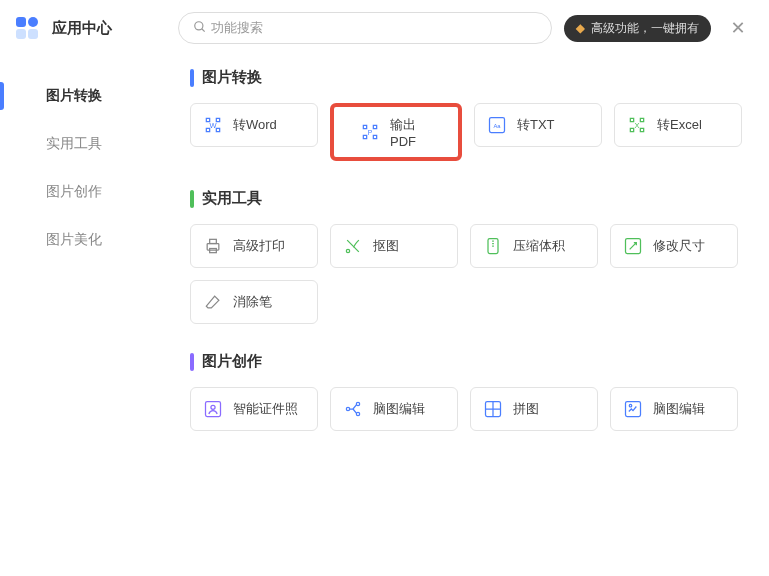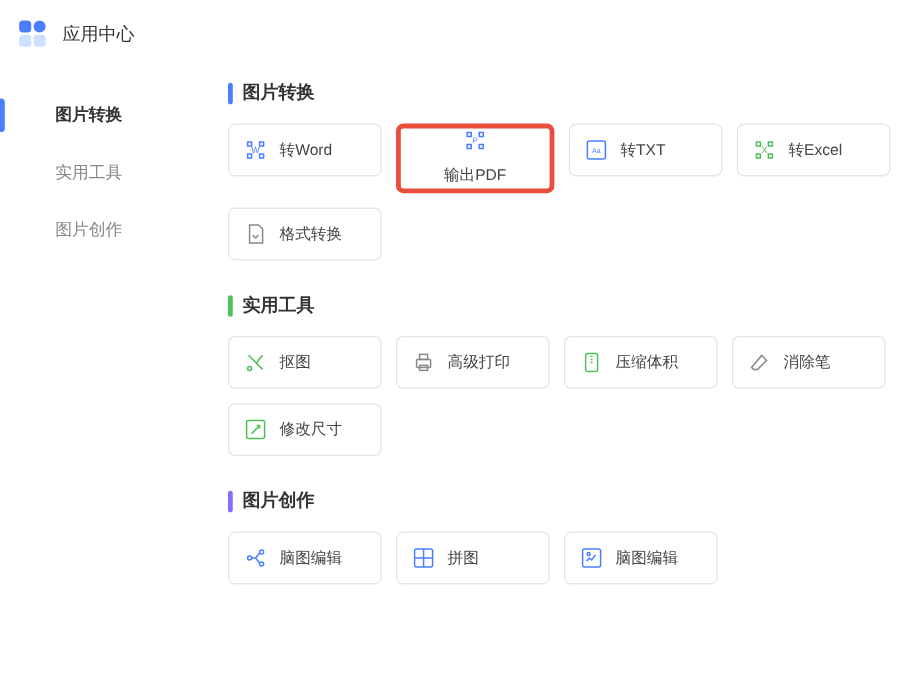--- a/index.html
+++ b/index.html
@@ -1,21 +1,21 @@
 <!DOCTYPE html>
 <html><head>
   <meta charset="utf-8">
   <style>
     * { margin: 0; padding: 0; box-sizing: border-box; font-family: "Microsoft YaHei", sans-serif; }
     body { width: 769px; height: 576px; background: #fff; overflow: hidden; }
     
     .topbar { display: flex; align-items: center; height: 56px; padding: 0 16px; }
     .logo { display: flex; gap: 2px; width: 24px; flex-wrap: wrap; margin-right: 12px; }
     .logo-sq { width: 10px; height: 10px; border-radius: 3px; }
-    .app-title { font-size: 15px; font-weight: 400; color: #333; }
+    .app-title { font-size: 15px; font-weight: 700; color: #333; }
     
     .search-wrap { flex: 1; margin-left: 66px; display: flex; align-items: center; gap: 12px; }
     .search { flex: 1; max-width: 380px; height: 32px; border: 1px solid #ddd; border-radius: 16px; padding: 0 14px; display: flex; align-items: center; color: #999; font-size: 13px; }
     .search-icon { margin-right: 4px; }
     .premium-badge { background: #333; color: #ddd; font-size: 12px; padding: 5px 12px; border-radius: 14px; display: flex; align-items: center; gap: 6px; }
     .premium-badge .diamond { color: #e8a94d; }
     .close-btn { width: 30px; text-align: center; color: #999; font-size: 18px; cursor: pointer; }
     
     .body { display: flex; height: calc(100% - 56px); }
     .sidebar { width: 170px; padding-top: 16px; }
@@ -24,48 +24,69 @@
     .side-item.active::before { content: ""; position: absolute; left: 0; top: 10px; bottom: 10px; width: 4px; background: #4a7eff; border-radius: 0 3px 3px 0; }
     
     .main { flex: 1; padding: 12px 20px 20px 20px; overflow-y: auto; }
     .section { margin-bottom: 28px; }
     .section-header { display: flex; align-items: center; gap: 8px; margin-bottom: 16px; }
     .section-bar { width: 4px; height: 18px; border-radius: 2px; }
     .section-title { font-size: 15px; font-weight: 600; color: #333; }
     
     .tiles { display: flex; flex-wrap: wrap; gap: 12px; }
     .tile { width: 128px; height: 44px; border: 1px solid #e3e3e3; border-radius: 6px; display: flex; align-items: center; padding: 0 12px; gap: 10px; font-size: 13px; color: #444; cursor: pointer; background: #fff; }
-    .tile.highlight { border: 4px solid #e84d3d; padding: 0 9px; height: 58px; width: 132px; flex-direction: column; }
+    .tile.highlight { border: 4px solid #e84d3d; padding: 0 26px; height: 58px; width: 132px; }
     .tile-icon { width: 20px; height: 20px; display: flex; align-items: center; justify-content: center; flex-shrink: 0; }
     .tile-icon svg { width: 20px; height: 20px; }
   </style>
 </head>
 <body>
 
 <div class="topbar">
   <div class="logo">
     <div class="logo-sq" style="background:#4a7eff"></div>
     <div class="logo-sq" style="background:#4a7eff;border-radius:50%"></div>
     <div class="logo-sq" style="background:#cde0ff"></div>
     <div class="logo-sq" style="background:#cde0ff"></div>
   </div>
   <div class="app-title">应用中心</div>
+  <div class="search-wrap">
+    <div class="search">
+      <span class="search-icon">
+        <svg width="14" height="14" viewBox="0 0 24 24" fill="none" stroke="#999" stroke-width="2">
+            <circle cx="10" cy="10" r="7"></circle>
+            <line x1="20" y1="20" x2="15" y2="15"></line>
+          </svg>
+      </span>
+      <span>功能搜索</span>
+    </div>
+    <div class="premium-badge">
+      <span class="diamond">◆</span>
+      <span>高级功能，一键拥有</span>
+    </div>
+    <div class="close-btn">
+      <span>✕</span>
+    </div>
+  </div>
 </div>
 
 <div class="body">
   <div class="sidebar" id="sidebar">
       <div class="side-item active">
         <span>图片转换</span>
       </div>
       <div class="side-item">
         <span>实用工具</span>
       </div>
       <div class="side-item">
         <span>图片创作</span>
       </div>
+      <div class="side-item">
+        <span>图片美化</span>
+      </div>
     </div>
   <div class="main" id="main">
       <div class="section">
         <div class="section-header">
           <div class="section-bar" style="background: rgb(74, 126, 255);"></div>
           <div class="section-title">图片转换</div>
         </div>
         <div class="tiles">
           <div class="tile">
             <div class="tile-icon">
@@ -96,93 +117,94 @@
           </div>
           <div class="tile">
             <div class="tile-icon">
               <svg viewBox="0 0 24 24">
                 <path d="M4 4h4v4H4zM4 16h4v4H4zM16 4h4v4h-4zM16 16h4v4h-4z" fill="none" stroke="#4fbf5a" stroke-width="1.5"></path>
                 <text x="12" y="15" font-size="9" text-anchor="middle" fill="#4fbf5a">X</text>
               </svg>
             </div>
             <span>转Excel</span>
           </div>
-          <div class="tile">
-            <div class="tile-icon">
-              <svg viewBox="0 0 24 24">
-                <path d="M6 3h9l4 4v14H6z" fill="none" stroke="#888" stroke-width="1.5"></path>
-                <path d="M9 13l3 3 3-3" fill="none" stroke="#888" stroke-width="1.5"></path>
-              </svg>
-            </div>
-            <span>格式转换</span>
-          </div>
         </div>
       </div>
       <div class="section">
         <div class="section-header">
           <div class="section-bar" style="background: rgb(79, 191, 90);"></div>
           <div class="section-title">实用工具</div>
         </div>
         <div class="tiles">
           <div class="tile">
             <div class="tile-icon">
               <svg viewBox="0 0 24 24">
-                <path d="M5 5l14 14M19 5c-3 3-6 6-6 9" fill="none" stroke="#4fbf5a" stroke-width="1.5"></path>
-                <circle cx="6" cy="18" r="2" fill="none" stroke="#4fbf5a" stroke-width="1.5"></circle>
-              </svg>
-            </div>
-            <span>抠图</span>
-          </div>
-          <div class="tile">
-            <div class="tile-icon">
-              <svg viewBox="0 0 24 24">
                 <rect x="5" y="9" width="14" height="8" rx="1" fill="none" stroke="#888" stroke-width="1.5"></rect>
                 <rect x="8" y="4" width="8" height="5" fill="none" stroke="#888" stroke-width="1.5"></rect>
                 <rect x="8" y="15" width="8" height="5" fill="none" stroke="#888" stroke-width="1.5"></rect>
               </svg>
             </div>
             <span>高级打印</span>
           </div>
           <div class="tile">
             <div class="tile-icon">
               <svg viewBox="0 0 24 24">
+                <path d="M5 5l14 14M19 5c-3 3-6 6-6 9" fill="none" stroke="#4fbf5a" stroke-width="1.5"></path>
+                <circle cx="6" cy="18" r="2" fill="none" stroke="#4fbf5a" stroke-width="1.5"></circle>
+              </svg>
+            </div>
+            <span>抠图</span>
+          </div>
+          <div class="tile">
+            <div class="tile-icon">
+              <svg viewBox="0 0 24 24">
                 <rect x="6" y="3" width="12" height="18" rx="2" fill="none" stroke="#4fbf5a" stroke-width="1.5"></rect>
                 <path d="M11 6h2M11 9h2M11 12h2" stroke="#4fbf5a" stroke-width="1.5"></path>
               </svg>
             </div>
             <span>压缩体积</span>
           </div>
           <div class="tile">
             <div class="tile-icon">
               <svg viewBox="0 0 24 24">
-                <path d="M14 5l5 5-9 9H6l-2-2z" fill="none" stroke="#888" stroke-width="1.5"></path>
-              </svg>
-            </div>
-            <span>消除笔</span>
-          </div>
-          <div class="tile">
-            <div class="tile-icon">
-              <svg viewBox="0 0 24 24">
                 <rect x="3" y="3" width="18" height="18" rx="2" fill="none" stroke="#4fbf5a" stroke-width="1.5"></rect>
                 <path d="M8 16l8-8M13 8h3v3" fill="none" stroke="#4fbf5a" stroke-width="1.5"></path>
               </svg>
             </div>
             <span>修改尺寸</span>
+          </div>
+          <div class="tile">
+            <div class="tile-icon">
+              <svg viewBox="0 0 24 24">
+                <path d="M14 5l5 5-9 9H6l-2-2z" fill="none" stroke="#888" stroke-width="1.5"></path>
+              </svg>
+            </div>
+            <span>消除笔</span>
           </div>
         </div>
       </div>
       <div class="section">
         <div class="section-header">
           <div class="section-bar" style="background: rgb(138, 107, 255);"></div>
           <div class="section-title">图片创作</div>
         </div>
         <div class="tiles">
           <div class="tile">
             <div class="tile-icon">
               <svg viewBox="0 0 24 24">
+                <rect x="3" y="3" width="18" height="18" rx="2" fill="none" stroke="#8a6bff" stroke-width="1.5"></rect>
+                <circle cx="12" cy="10" r="2.5" fill="none" stroke="#8a6bff" stroke-width="1.5"></circle>
+                <path d="M7 18c1-3 3-4 5-4s4 1 5 4" fill="none" stroke="#8a6bff" stroke-width="1.5"></path>
+              </svg>
+            </div>
+            <span>智能证件照</span>
+          </div>
+          <div class="tile">
+            <div class="tile-icon">
+              <svg viewBox="0 0 24 24">
                 <circle cx="6" cy="12" r="2" fill="none" stroke="#4a7eff" stroke-width="1.5"></circle>
                 <circle cx="18" cy="6" r="2" fill="none" stroke="#4a7eff" stroke-width="1.5"></circle>
                 <circle cx="18" cy="18" r="2" fill="none" stroke="#4a7eff" stroke-width="1.5"></circle>
                 <path d="M8 12h4M12 12l4-5M12 12l4 5" stroke="#4a7eff" stroke-width="1.5"></path>
               </svg>
             </div>
             <span>脑图编辑</span>
           </div>
           <div class="tile">
             <div class="tile-icon">

